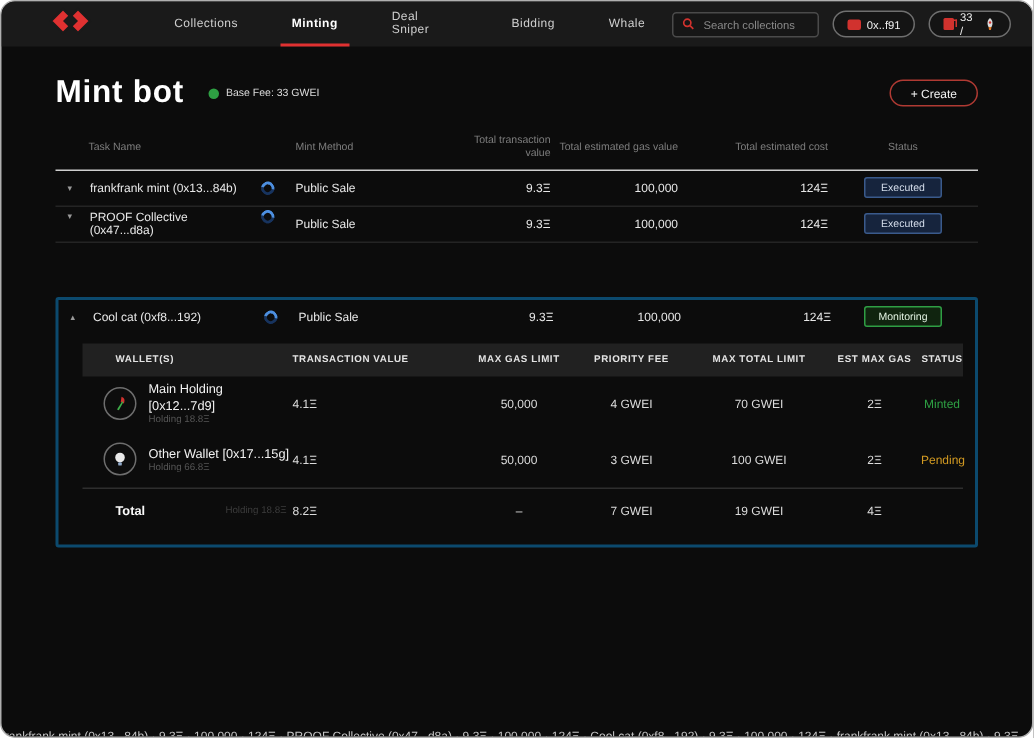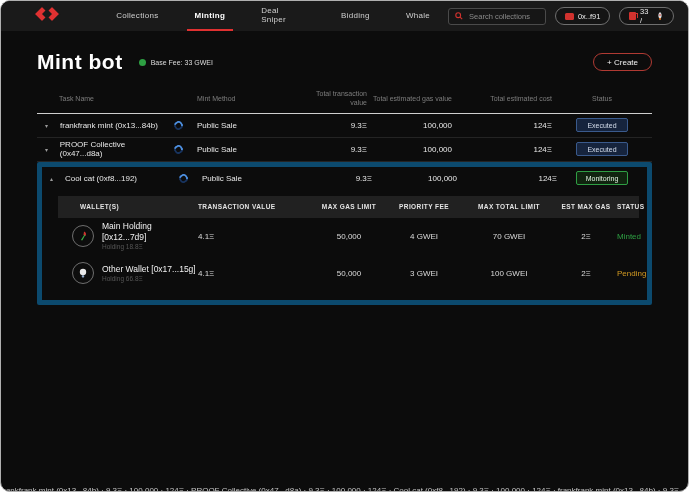--- a/index.html
+++ b/index.html
@@ -37,22 +37,22 @@
     font-family:"Liberation Sans", sans-serif;}
   
   .grid-main{display:grid;grid-template-columns:160px 105px 65px 85px 100px 1fr;align-items:center;}
   .thead{margin-top:14px;color:#7d7d7d;font-size:7px;line-height:1.35;padding-bottom:5px;
     border-bottom:1px solid #cfcfcf;}
   .thead .c-task{padding-left:22px;}
   .c-right{text-align:right;}
   .c-center{text-align:center;}
   .task-row{height:23px;font-size:8px;color:#e8e8e8;cursor:pointer;}
   .task-group{border-bottom:1px solid #242424;}
-  .task-group.expanded{border:5px solid #0c4a6e;border-radius:2px;padding-bottom:8px;}
-  .task-name-cell{display:flex;align-items:center;gap:7px;padding-left:8px;}
+  .task-group.expanded{border:2px solid #0c4a6e;border-radius:2px;padding-bottom:8px;margin-top:36px;}
+  .task-name-cell{display:flex;gap:7px;padding-left:8px;}
   .chev{color:#9a9a9a;font-size:6px;width:8px;cursor:pointer;}
   .spinner{width:9px;height:9px;border-radius:50%;border:2px solid #17335e;border-top-color:#4d8fe0;border-right-color:#4d8fe0;
     margin-left:auto;margin-right:14px;transform:rotate(-35deg);}
   .badge{display:inline-block;min-width:52px;padding:2.5px 6px;border-radius:2px;font-size:7px;text-align:center;}
   .badge-executed{background:#16243d;border:1px solid #3a5a8c;color:#d4ddeb;}
   .badge-monitoring{background:#10240f;border:1px solid #2f9e44;color:#e2f2e2;}
   
   .subtable{margin:6px 8px 0 16px;}
   .grid-sub{display:grid;grid-template-columns:140px 115px 72px 78px 92px 62px 1fr;align-items:center;}
   .sub-head{background:#212121;height:22px;font-size:6.5px;font-weight:bold;letter-spacing:.4px;color:#e3e3e3;}
@@ -231,19 +231,31 @@
             </span>
           </div>
           <div class="sub-txv">4.1Ξ</div>
           <div class="c-center">50,000</div>
           <div class="c-center">3 GWEI</div>
           <div class="c-center">100 GWEI</div>
           <div class="c-center">2Ξ</div>
           <div class="c-center st-pending">Pending</div>
         </div>
 
+        <div class="grid-sub total-row">
+          <div class="total-label-cell">
+            <span class="total-label">Total</span>
+            <span class="total-holding">Holding 18.8Ξ</span>
+          </div>
+          <div class="sub-txv">8.2Ξ</div>
+          <div class="c-center">–</div>
+          <div class="c-center">7 GWEI</div>
+          <div class="c-center">19 GWEI</div>
+          <div class="c-center">4Ξ</div>
+          <div class="c-center"></div>
+        </div>
       </div>
     </div>
   </div>
 
   <div class="ticker">frankfrank mint (0x13...84b) · 9.3Ξ · 100,000 · 124Ξ · PROOF Collective (0x47...d8a) · 9.3Ξ · 100,000 · 124Ξ · Cool cat (0xf8...192) · 9.3Ξ · 100,000 · 124Ξ · frankfrank mint (0x13...84b) · 9.3Ξ · 100,000 · 124Ξ · PROOF Collective (0x47...d8a) · 9.3Ξ</div>
 
 </div>
 
 </body></html>

